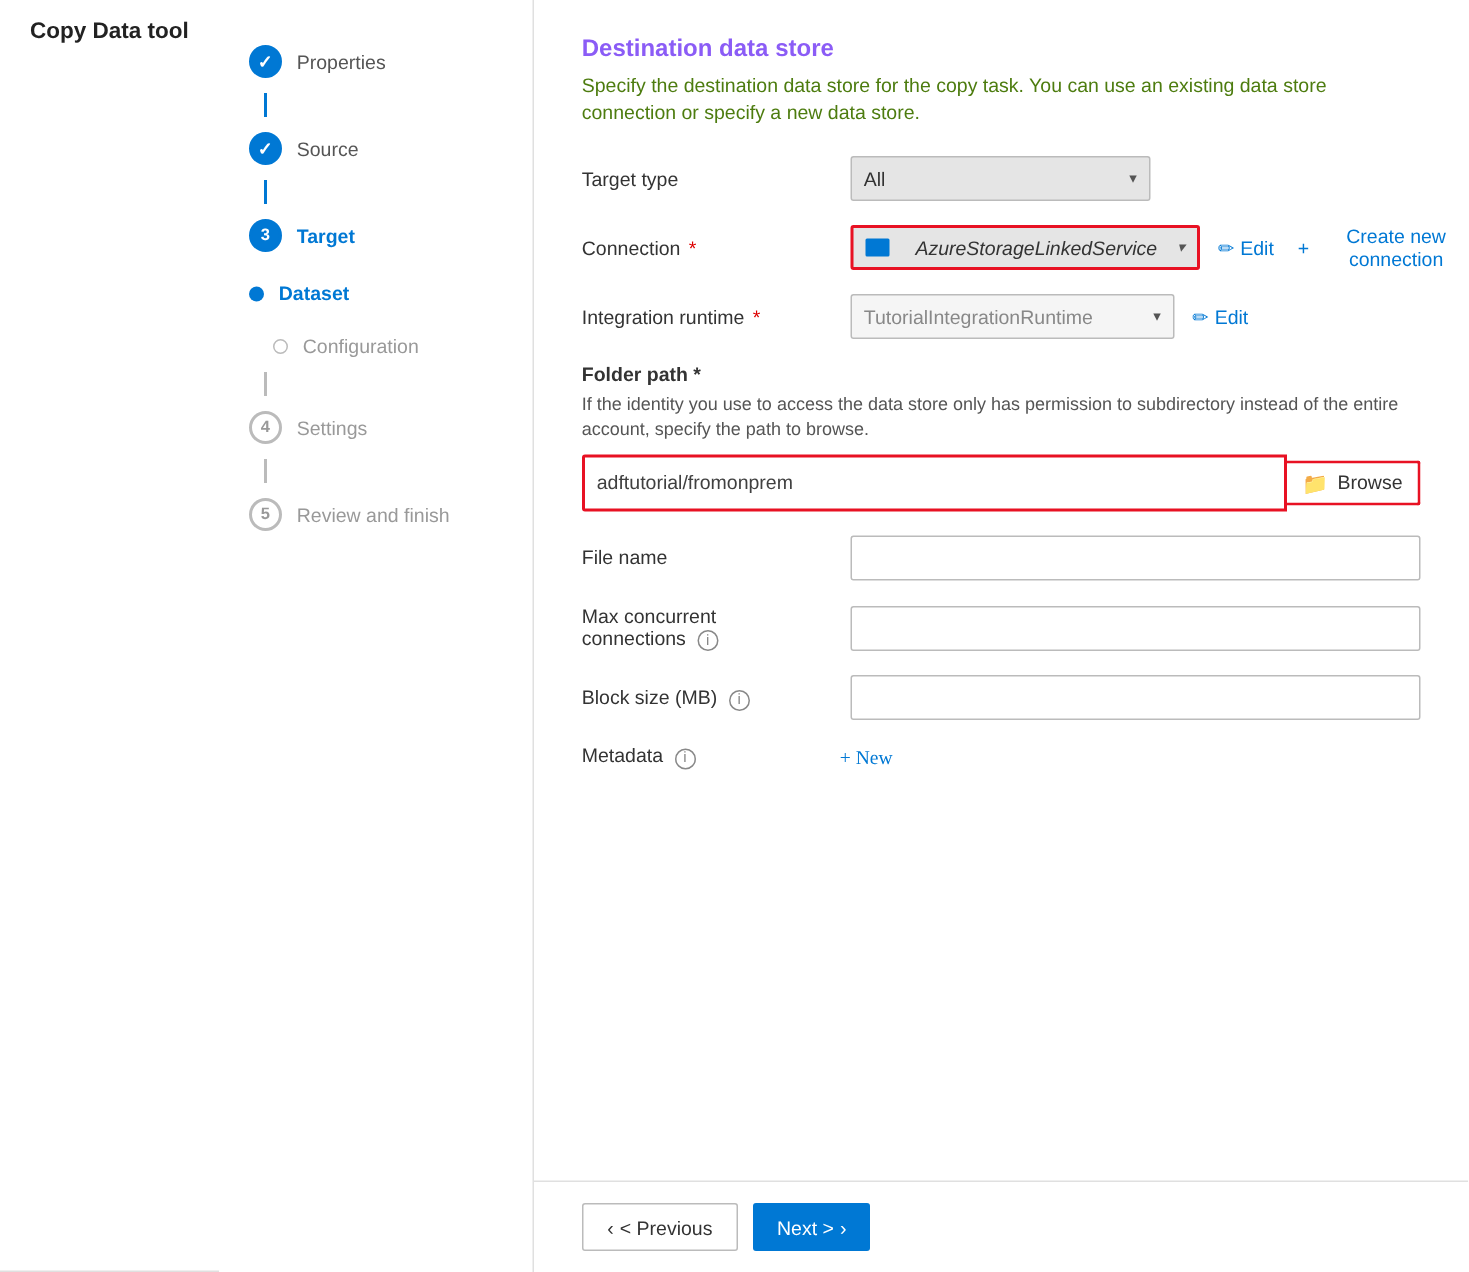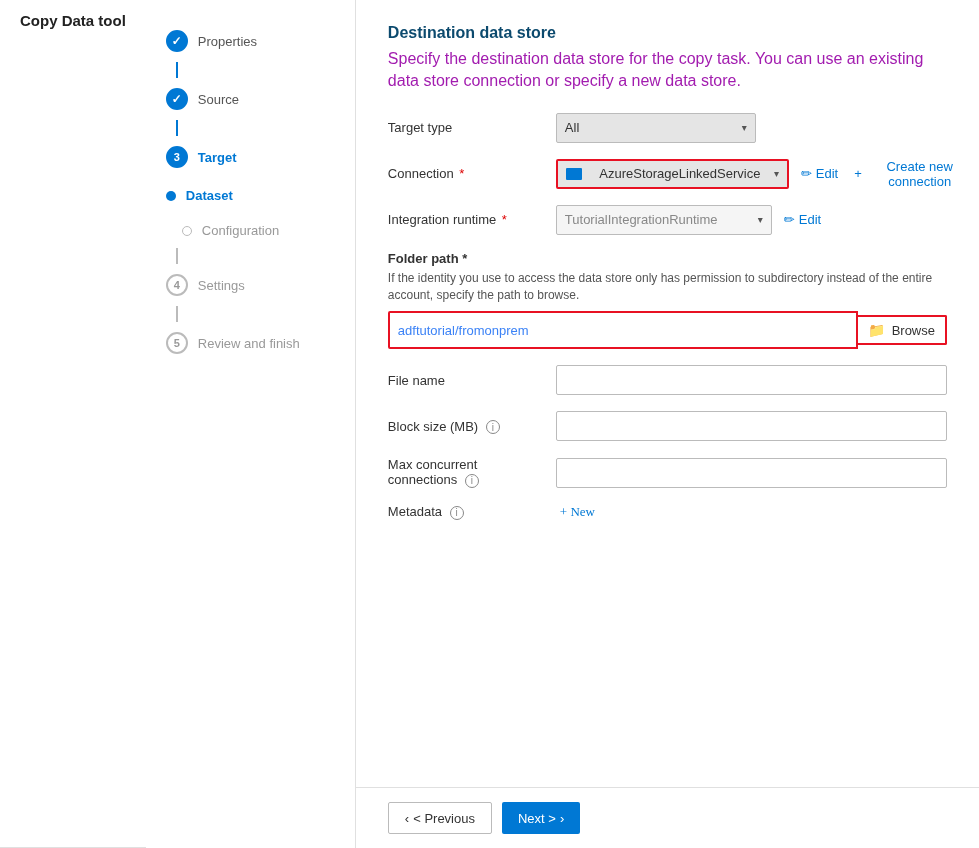--- a/index.html
+++ b/index.html
@@ -98,35 +98,35 @@
     .content-area {
       flex: 1;
       padding: 24px 32px;
       overflow-y: auto;
     }
 
     .section-title {
       font-size: 16px;
       font-weight: 600;
       margin-bottom: 6px;
-      color: #0c4a6e;
+      color: #8b5cf6;
     }
 
     .section-desc {
-      font-size: 16px;
-      color: #a21caf;
+      font-size: 13px;
+      color: #4d7c0f;
       margin-bottom: 20px;
       line-height: 1.4;
     }
 
     .form-row {
       display: flex;
       align-items: center;
       margin-bottom: 16px;
-      gap: 8px;
+      gap: 19px;
     }
 
     .form-label {
       width: 160px;
       font-size: 13px;
       color: #333;
       flex-shrink: 0;
     }
 
     .form-label .required { color: #d00; margin-left: 2px; }
@@ -142,21 +142,21 @@
       color: #333;
       background: #e5e5e5;
       cursor: pointer;
       display: flex;
       align-items: center;
       justify-content: space-between;
       gap: 8px;
     }
 
     .select-box.wide { width: 200px; }
-    .select-box.medium { width: 278px; }
+    .select-box.medium { width: 278px; font-style: italic; }
 
     .select-box.highlighted {
       border: 2px solid #e81123;
     }
 
     .dropdown-arrow { font-size: 10px; color: #555; }
 
     .storage-icon {
       width: 16px;
       height: 12px;
@@ -203,21 +203,21 @@
       align-items: center;
       gap: 0;
     }
 
     .folder-input {
       height: 38px;
       border: 2px solid #e81123;
       border-radius: 2px 0 0 2px;
       padding: 16px 8px;
       font-size: 13px;
-      color: #3b82f6;
+      color: #404040;
       flex: 1;
       outline: none;
     }
 
     .browse-btn {
       height: 30px;
       border: 2px solid #e81123;
       border-left: none;
       border-radius: 0 2px 2px 0;
       padding: 0 10px;
@@ -446,29 +446,29 @@
           </div>
         </div>
 
         <div class="form-row">
           <div class="form-label">File name</div>
           <input class="text-input" type="text" style="">
         </div>
 
         <div class="form-row">
           <div class="form-label">
+            <span>Max concurrent connections</span>
+            <span class="info-icon">i</span>
+          </div>
+          <input class="text-input" type="text" style="">
+        </div>
+
+        <div class="form-row">
+          <div class="form-label">
             <span>Block size (MB)</span>
-            <span class="info-icon">i</span>
-          </div>
-          <input class="text-input" type="text" style="">
-        </div>
-
-        <div class="form-row">
-          <div class="form-label">
-            <span>Max concurrent connections</span>
             <span class="info-icon">i</span>
           </div>
           <input class="text-input" type="text" style="">
         </div>
 
         <div class="metadata-row">
           <div class="form-label">
             <span>Metadata</span>
             <span class="info-icon">i</span>
           </div>

